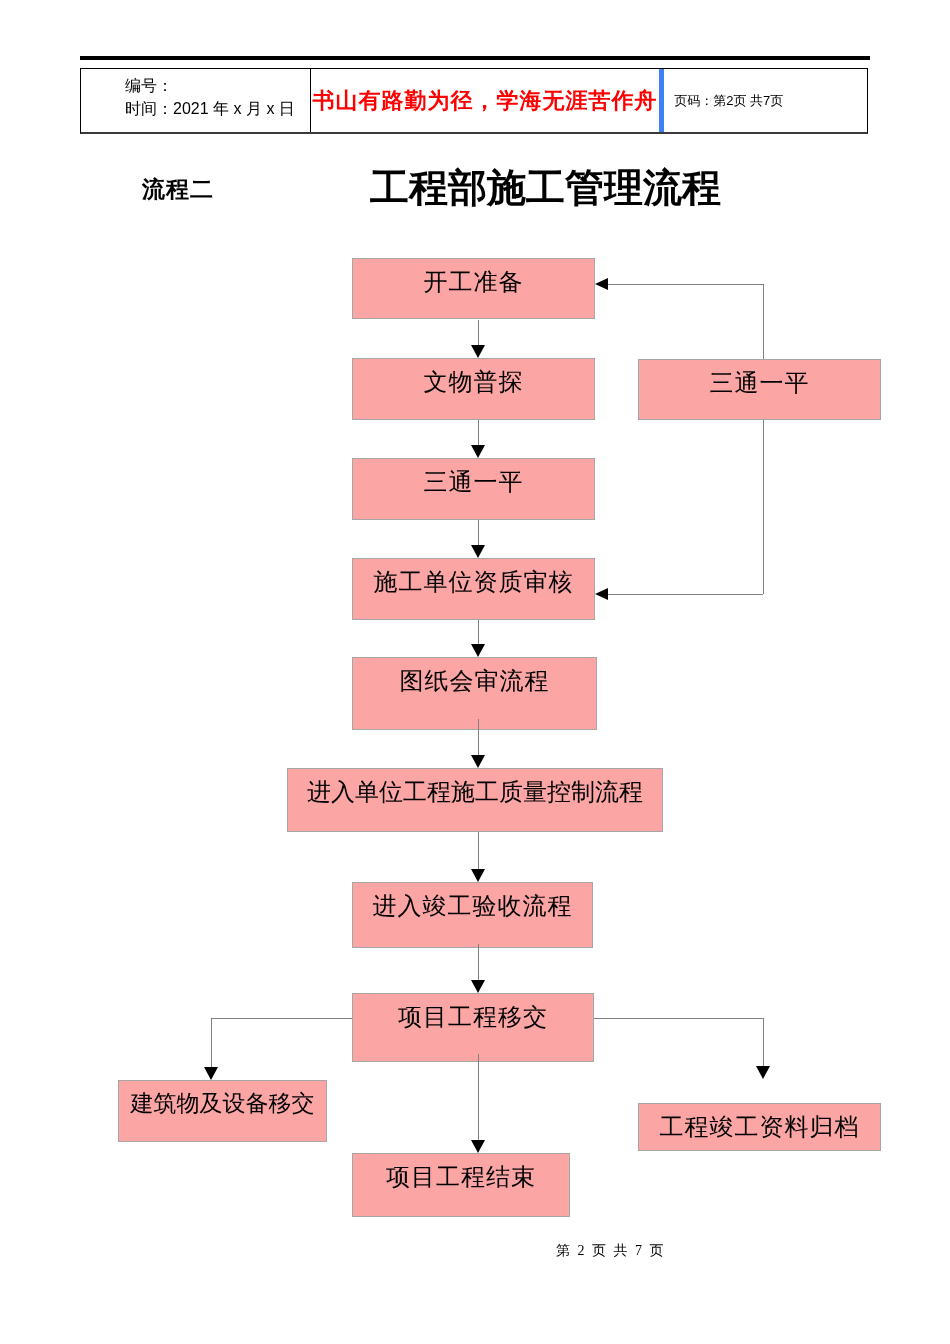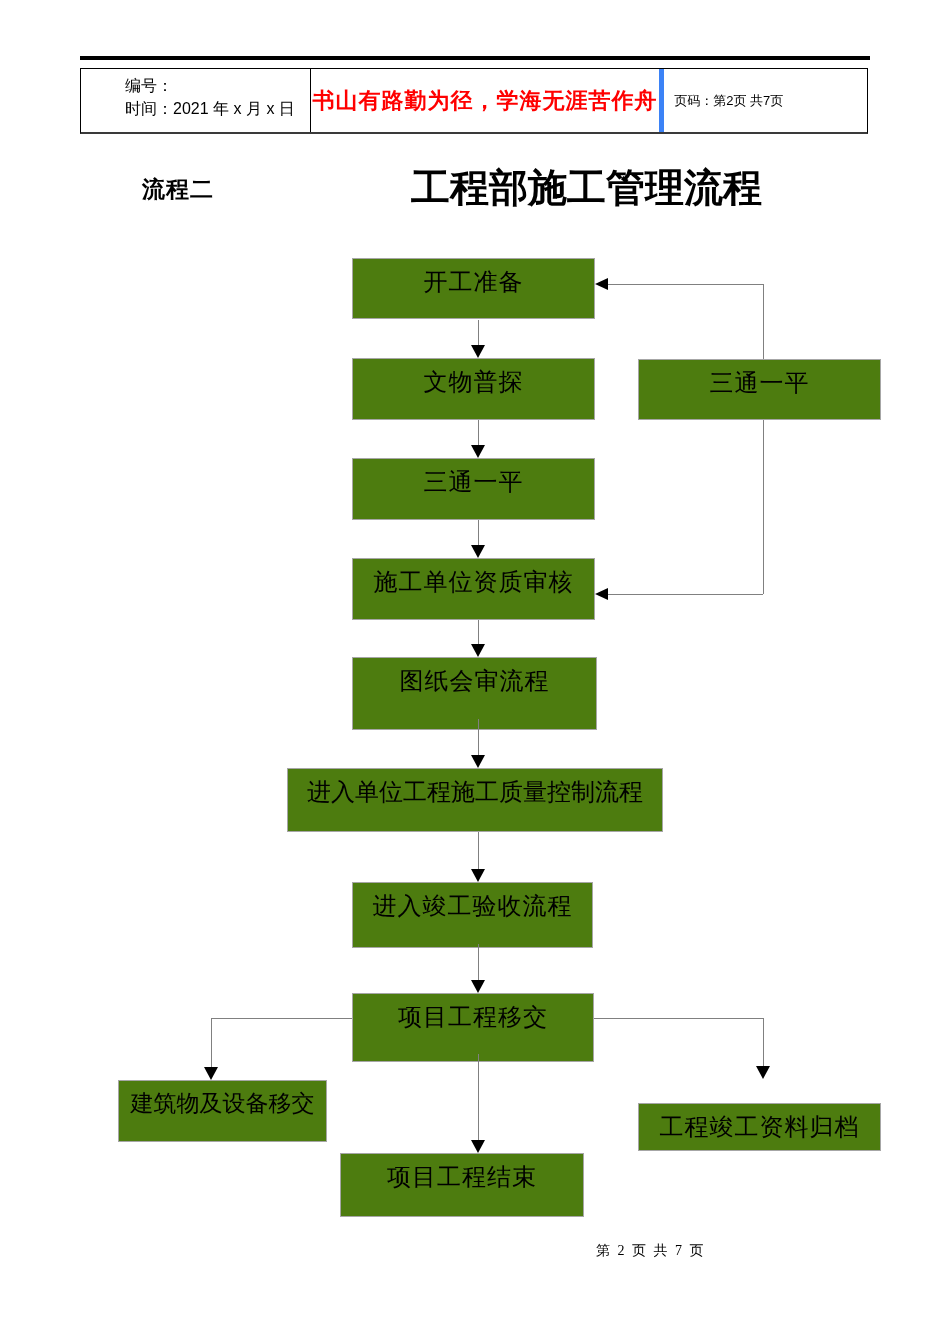--- a/index.html
+++ b/index.html
@@ -11,36 +11,36 @@
   .header-table { position:absolute; left:80px; top:68px; width:788px; height:66px;
     border:1px solid #000; border-bottom:2px solid #3a3a3a; display:flex; background:#fff; }
   .hcell-left { width:203px; border-right:1px solid #000; padding:5px 8px 0 8px;
     font-size:16px; line-height:1.45; font-family:"Liberation Sans","DejaVu Sans",sans-serif;margin-left:36px; }
   .hcell-mid { width:372px; border-right:5px solid #3b82f6; display:flex; align-items:center;
     justify-content:center; color:#ff0000; font-weight:bold; font-size:22px; letter-spacing:1px; }
   .hcell-right { width:213px; display:flex; align-items:center; padding-left:10px;
     font-size:13px; font-family:"Liberation Sans","DejaVu Sans",sans-serif; }
 
   .flow-label { position:absolute; left:142px; top:174px; font-size:23px; font-weight:bold; letter-spacing:1px; }
-  .doc-title { position:absolute; left:370px; top:161px; font-size:39px; font-weight:bold; letter-spacing:0px;margin-left:41px; }
+  .doc-title { position:absolute; left:370px; top:161px; font-size:39px; font-weight:bold; letter-spacing:0px; }
 
-  .box { position:absolute; border:1px solid #a6a6a6; background:#4d7c0f;
+  .box { position:absolute; border:1px solid #a6a6a6; background:#fca5a5;
     display:flex; justify-content:center; align-items:flex-start; padding-top:7px;
     font-size:24px; letter-spacing:1px; white-space:nowrap; }
   .box-wide { letter-spacing:0; }
   .box-sm { font-size:23px; letter-spacing:0; }
 
   .vline { position:absolute; width:1px; background:#808080; }
   .hline { position:absolute; height:1px; background:#808080; }
   .arrow-down { position:absolute; width:0; height:0;
     border-left:7px solid transparent; border-right:7px solid transparent; border-top:13px solid #000; }
   .arrow-left { position:absolute; width:0; height:0;
     border-top:6px solid transparent; border-bottom:6px solid transparent; border-right:13px solid #000; }
 
-  .footer { position:absolute; left:556px; top:1242px; font-size:14px; letter-spacing:2px;margin-left:40px; }
+  .footer { position:absolute; left:556px; top:1242px; font-size:14px; letter-spacing:2px; }
 </style>
 </head>
 <body>
 
 <div class="top-rule"></div>
 
 <div class="header-table">
   <div class="hcell-left">
     <div>编号：</div>
     <div>时间：2021 年 x 月 x 日</div>
@@ -56,21 +56,21 @@
 <div class="box" style="left:352px;top:358px;width:243px;height:62px">文物普探</div>
 <div class="box" style="left:638px;top:359px;width:243px;height:61px">三通一平</div>
 <div class="box" style="left:352px;top:458px;width:243px;height:62px">三通一平</div>
 <div class="box" style="left:352px;top:558px;width:243px;height:62px">施工单位资质审核</div>
 <div class="box" style="left:352px;top:657px;width:245px;height:73px">图纸会审流程</div>
 <div class="box box-wide" style="left:287px;top:768px;width:376px;height:64px">进入单位工程施工质量控制流程</div>
 <div class="box" style="left:352px;top:882px;width:241px;height:66px">进入竣工验收流程</div>
 <div class="box" style="left:352px;top:993px;width:242px;height:69px">项目工程移交</div>
 <div class="box box-sm" style="left:118px;top:1080px;width:209px;height:62px">建筑物及设备移交</div>
 <div class="box" style="left:638px;top:1103px;width:243px;height:48px">工程竣工资料归档</div>
-<div class="box" style="left:340px;top:1153px;width:244px;height:64px">项目工程结束</div>
+<div class="box" style="left:352px;top:1153px;width:218px;height:64px">项目工程结束</div>
 
 <div class="vline" style="left:478px;top:320px;height:26px"></div>
 <div class="arrow-down" style="left:471px;top:345px"></div>
 
 <div class="vline" style="left:478px;top:420px;height:26px"></div>
 <div class="arrow-down" style="left:471px;top:445px"></div>
 
 <div class="vline" style="left:478px;top:520px;height:26px"></div>
 <div class="arrow-down" style="left:471px;top:545px"></div>
 

